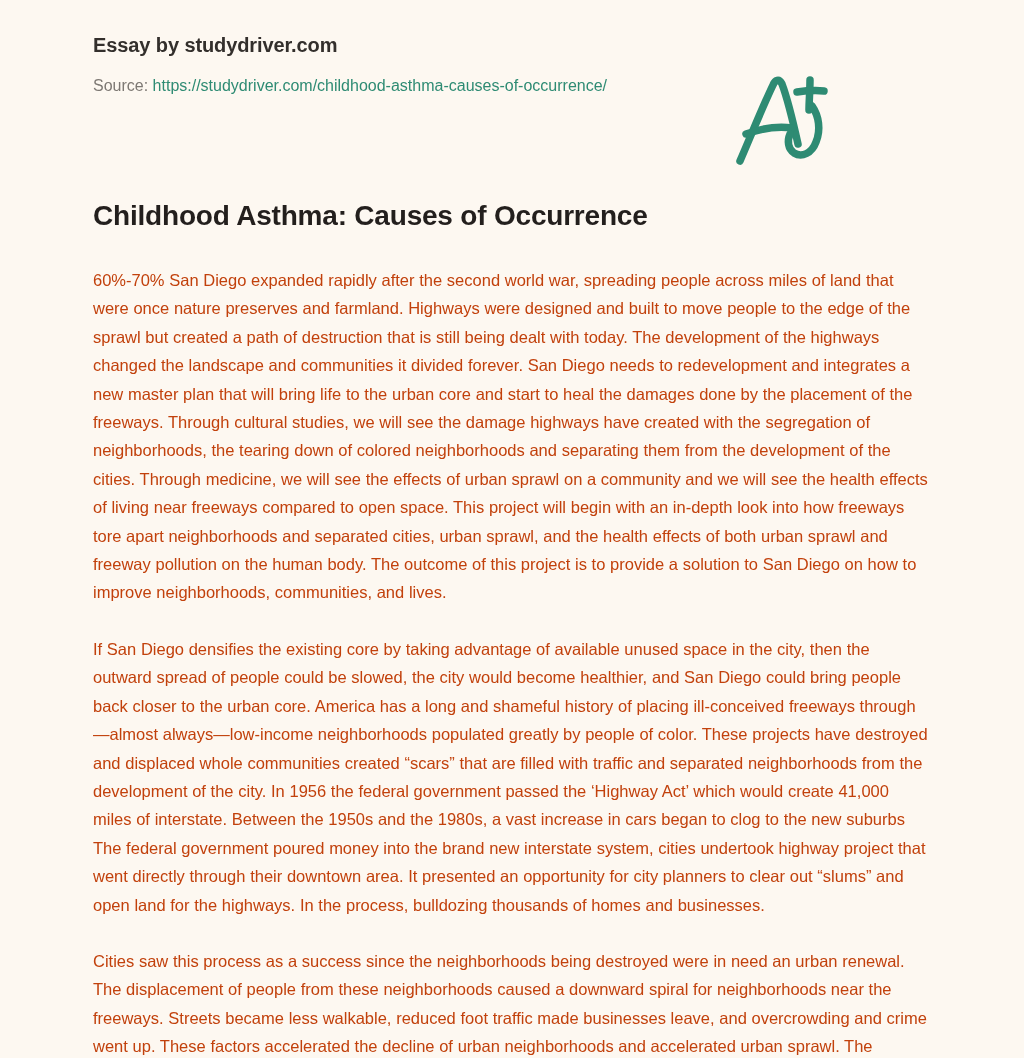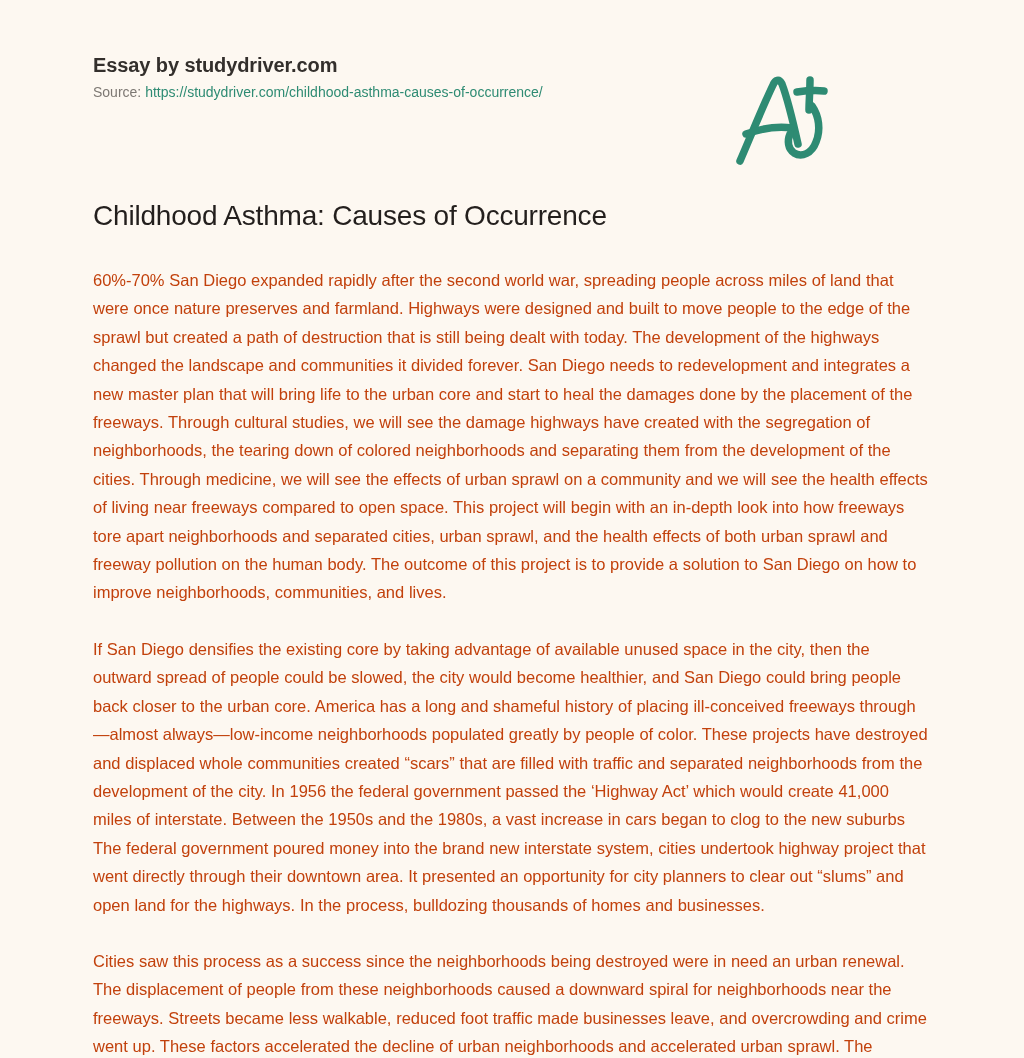--- a/index.html
+++ b/index.html
@@ -19,37 +19,37 @@
     position: relative;
     width: 1024px;
     height: 1058px;
     box-sizing: border-box;
     padding: 0 93px;
   }
 
   
   .header {
     position: relative;
-    padding-top: 52px;
+    padding-top: 32px;
     height: 120px;
     box-sizing: border-box;
   }
 
   .byline {
     font-size: 20px;
     font-weight: bold;
     color: #332f2c;
     letter-spacing: -0.1px;
     line-height: 26px;
     margin: 0;
   }
 
   .source-line {
-    margin-top: 4px;
-    font-size: 14px;
+    margin-top: 18px;
+    font-size: 16px;
     line-height: 20px;
     color: #7d7873;
     white-space: nowrap;
   }
 
   .source-label {
     color: #7d7873;
   }
 
   .source-url {
@@ -72,21 +72,21 @@
     height: 100px;
   }
 
   
   .article {
     margin-top: 78px;
   }
 
   .article-title {
     font-size: 28px;
-    font-weight: normal;
+    font-weight: bold;
     color: #231f1d;
     letter-spacing: -0.2px;
     line-height: 36px;
     margin: 0 0 32px 0;
   }
 
   .body-text p {
     font-size: 16.5px;
     line-height: 28.4px;
     color: #c2410c;

